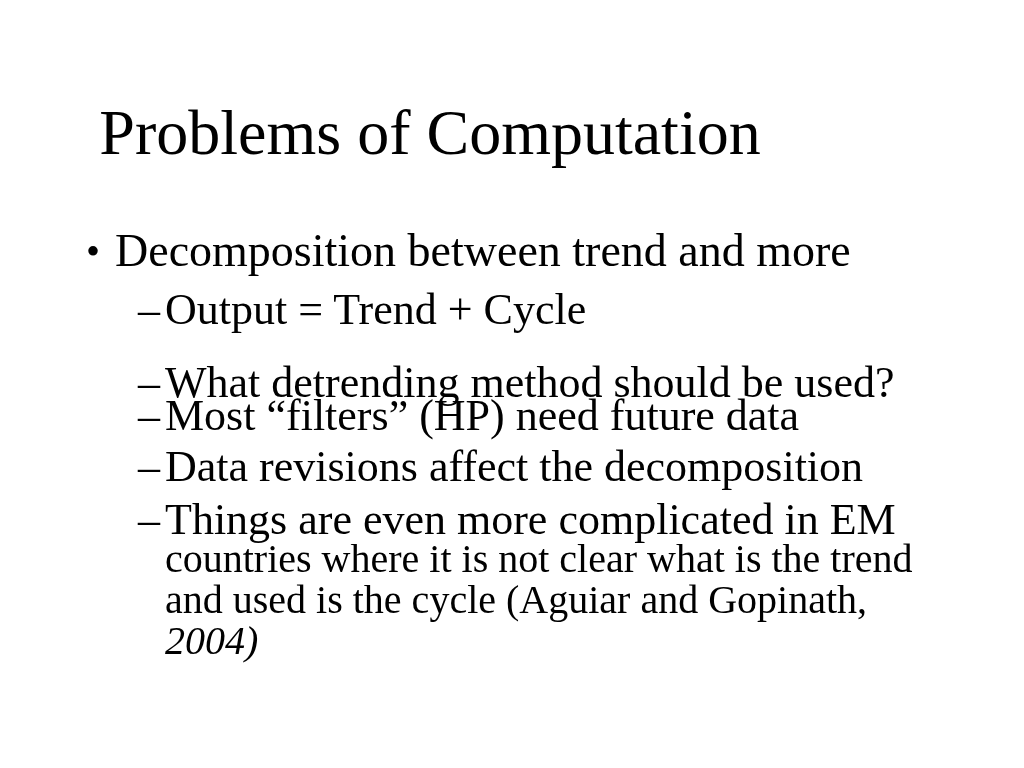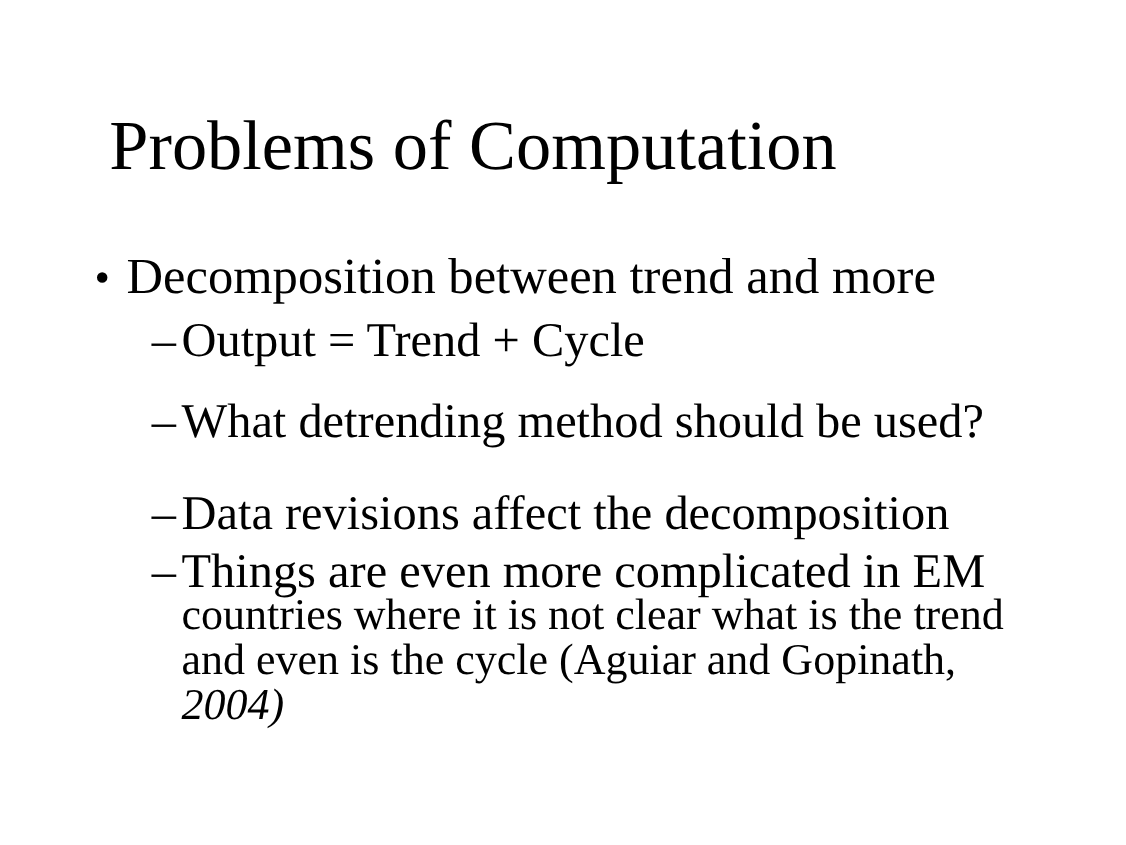--- a/index.html
+++ b/index.html
@@ -77,28 +77,31 @@
   </div>
 
   <div class="line-row bullet-l2 top-288">
     <span class="marker">–</span><span>Output = Trend + Cycle</span>
   </div>
 
   <div class="line-row bullet-l2 top-341">
     <span class="marker">–</span><span>What detrending method should be used?</span>
   </div>
 
+  <div class="line-row bullet-l2 top-394">
+    <span class="marker">–</span><span>Most “filters” (HP) need future data</span>
+  </div>
 
   <div class="line-row bullet-l2 top-445">
     <span class="marker">–</span><span>Data revisions affect the decomposition</span>
   </div>
 
   <div class="line-row bullet-l2 top-498">
     <span class="marker">–</span><span>Things are even more complicated in EM</span>
   </div>
 
   <div class="line-row cont-line top-539">countries where it is not clear what is the trend</div>
 
-  <div class="line-row cont-line top-580">and even is the cycle (Aguiar and Gopinath,</div>
+  <div class="line-row cont-line top-580">and used is the cycle (Aguiar and Gopinath,</div>
 
   <div class="line-row cont-line top-621">2004)</div>
 
 </div>
 
 </body></html>

